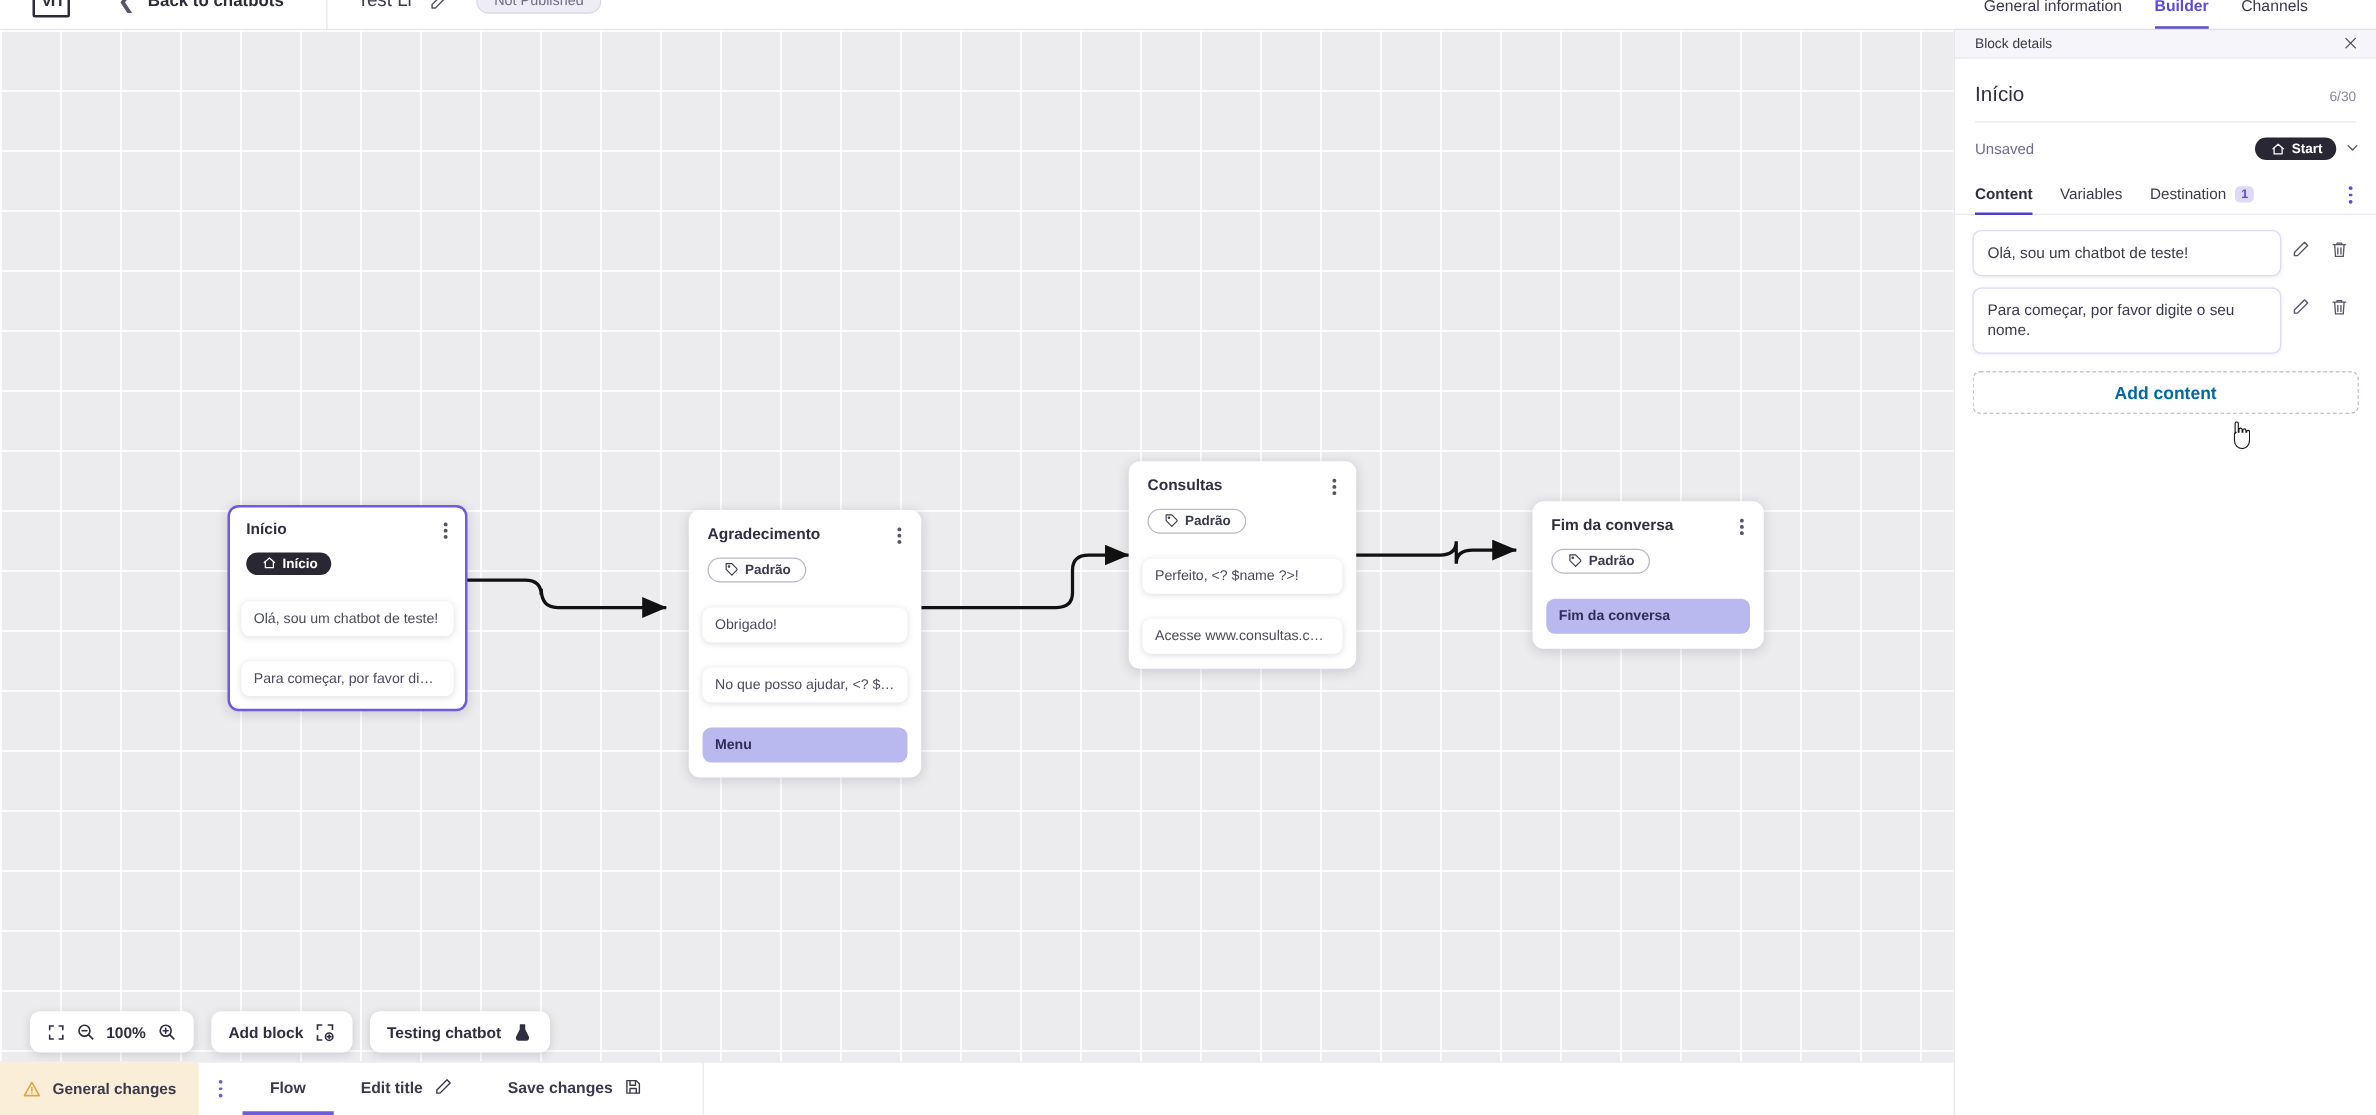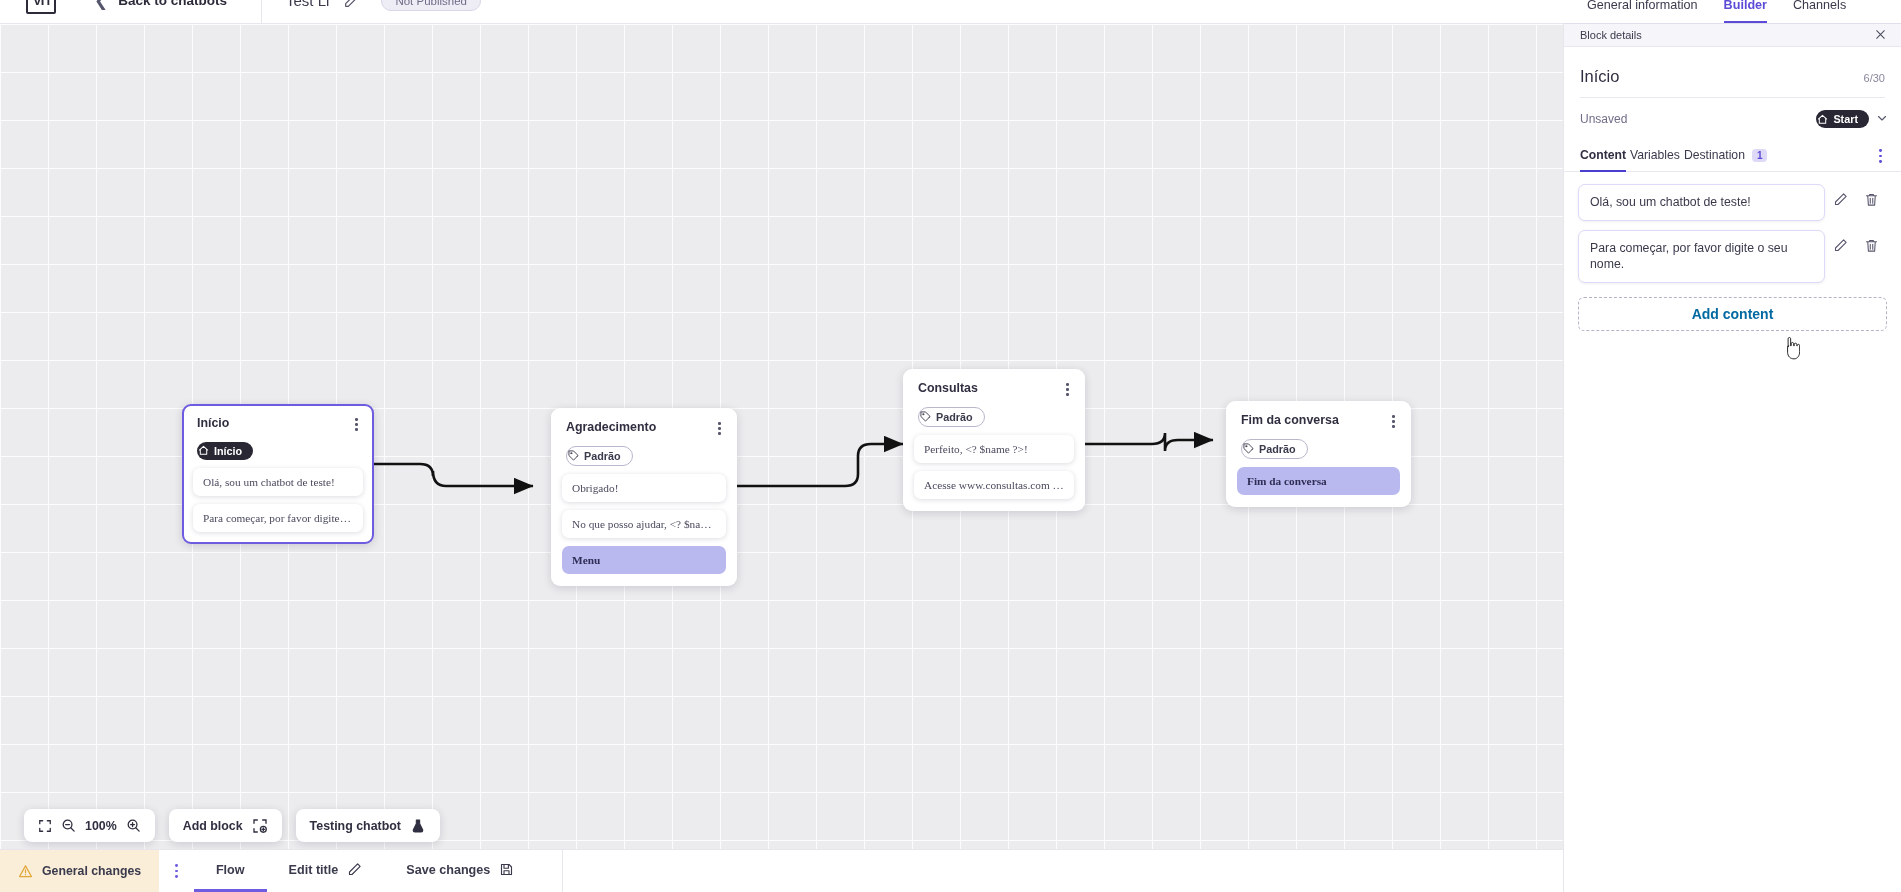--- a/index.html
+++ b/index.html
@@ -66,31 +66,31 @@
     padding: 11px 11px 12px 11px;
   }
   .node.selected { border: 2px solid #6d5ce0; padding: 9px 9px 10px 9px; }
   .node-head { display: flex; align-items: flex-start; justify-content: space-between; }
   .node-title { font-size: 12.4px; font-weight: 700; color: #2f2f41; padding: 1px 0 0 4px; }
   .kebab { display: flex; flex-direction: column; gap: 2.5px; padding: 3px 5px; cursor: pointer; }
   .kebab i { width: 2.6px; height: 2.6px; border-radius: 50%; background: #55556b; display: block; }
 
   .chip {
     display: inline-flex; align-items: center; gap: 5px;
-    margin: 8px 0 0 4px; padding: 3px 11px 3px 1px;
+    margin: 8px 0 0 4px; padding: 3px 11px 3px 13px;
     border-radius: 11px; font-size: 10.8px; font-weight: 700;
   }
   .chip.start { background: #282733; color: #fff; }
   .chip.padrao { background: #fff; color: #3a3a4d; border: 1px solid #b9b7cc; }
 
   .msg {
-    margin-top: 8px; background: #fff; border-radius: 7px;
+    margin-top: 20px; background: #fff; border-radius: 7px;
     box-shadow: 0 1px 5px rgba(40,38,70,.16);
     padding: 8px 10px; font-size: 11.3px; color: #4a4a5e;
-    white-space: nowrap; overflow: hidden; text-overflow: ellipsis; font-family: Liberation Serif, serif;
+    white-space: nowrap; overflow: hidden; text-overflow: ellipsis;
   }
   .msg.highlight {
     background: #b9b8ef; color: #2e2d55; font-weight: 700; box-shadow: none;
   }
 
   
   #float-tools { position: absolute; left: 24px; bottom: 27px; display: flex; gap: 14px; }
   .tool-pill {
     background: #fff; border-radius: 8px; box-shadow: 0 2px 8px rgba(40,38,70,.17);
     height: 33px; display: flex; align-items: center; gap: 9px; padding: 0 14px;
@@ -151,21 +151,21 @@
 
   #rp-marker-row {
     display: flex; align-items: center; justify-content: space-between;
     padding: 12px 13px 13px 16px;
   }
   #rp-marker-label { font-size: 12px; color: #6f6d88; }
   #marker-select { display: flex; align-items: center; gap: 7px; cursor: pointer; }
   #marker-chevron { font-size: 11px; color: #55556b; }
 
   #rp-tabs {
-    display: flex; align-items: center; gap: 4px;
+    display: flex; align-items: center; gap: 22px;
     padding: 0 16px; border-bottom: 1px solid #e9e8f0; position: relative;
   }
   .ptab {
     font-size: 12.2px; color: #3a3a4d; padding: 7px 0 8px;
     border-bottom: 2.5px solid transparent; cursor: pointer;
     display: flex; align-items: center; gap: 7px; margin-bottom: -1px;
   }
   .ptab.active { font-weight: 700; color: #2f2f41; border-bottom-color: #4b3fd0; }
   .ptab .badge {
     background: #ddd9f7; color: #5b4bd6; font-size: 10px; font-weight: 700;

